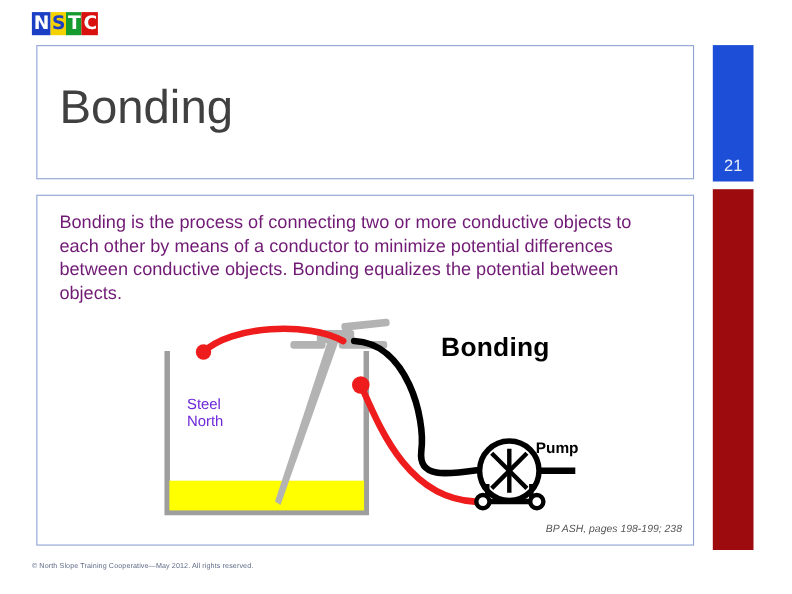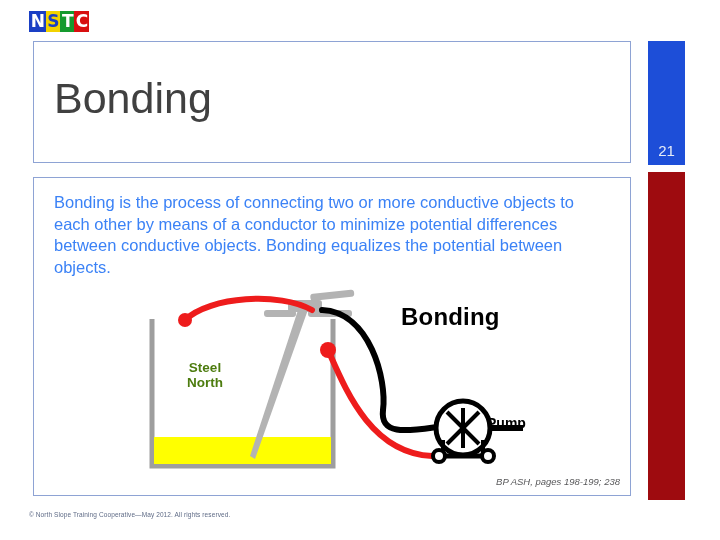--- a/index.html
+++ b/index.html
@@ -75,21 +75,21 @@
     box-sizing: border-box;
     background: #ffffff;
   }
   .body-text {
     position: absolute;
     left: 20px;
     top: 14px;
     width: 558px;
     font-size: 16.5px;
     line-height: 21.5px;
-    color: #3b82f6;
+    color: #701a75;
   }
   .source-note {
     position: absolute;
     right: 10px;
     bottom: 8px;
     font-size: 9.5px;
     color: #58585a;
     font-style: italic;
   }
 
@@ -138,43 +138,42 @@
     width: 410px;
     height: 200px;
   }
   .diagram svg { display: block; }
 
   .tote-label {
     position: absolute;
     left: 170px;
     top: 360px;
     width: 70px;
-    text-align: center;
+    text-align: left;
     font-size: 13.5px;
-    font-weight: bold;
+    font-weight: normal;
     line-height: 15px;
-    color: #4d7c0f;
+    color: #6d28d9;
   }
   .bonding-label {
     position: absolute;
     left: 401px;
     top: 303px;
     font-size: 24px;
     font-weight: bold;
     color: #000000;
     letter-spacing: 0.2px;
   }
   .pump-label {
     position: absolute;
     left: 487px;
     top: 399px;
     font-size: 14px;
     font-weight: bold;
     color: #000000;
-    margin-top: 16px;
   }
 </style>
 </head>
 <body>
 
 <div class="logo">
   <span class="logo-letter logo-n">N</span>
   <span class="logo-letter logo-s">S</span>
   <span class="logo-letter logo-t">T</span>
   <span class="logo-letter logo-c">C</span>

